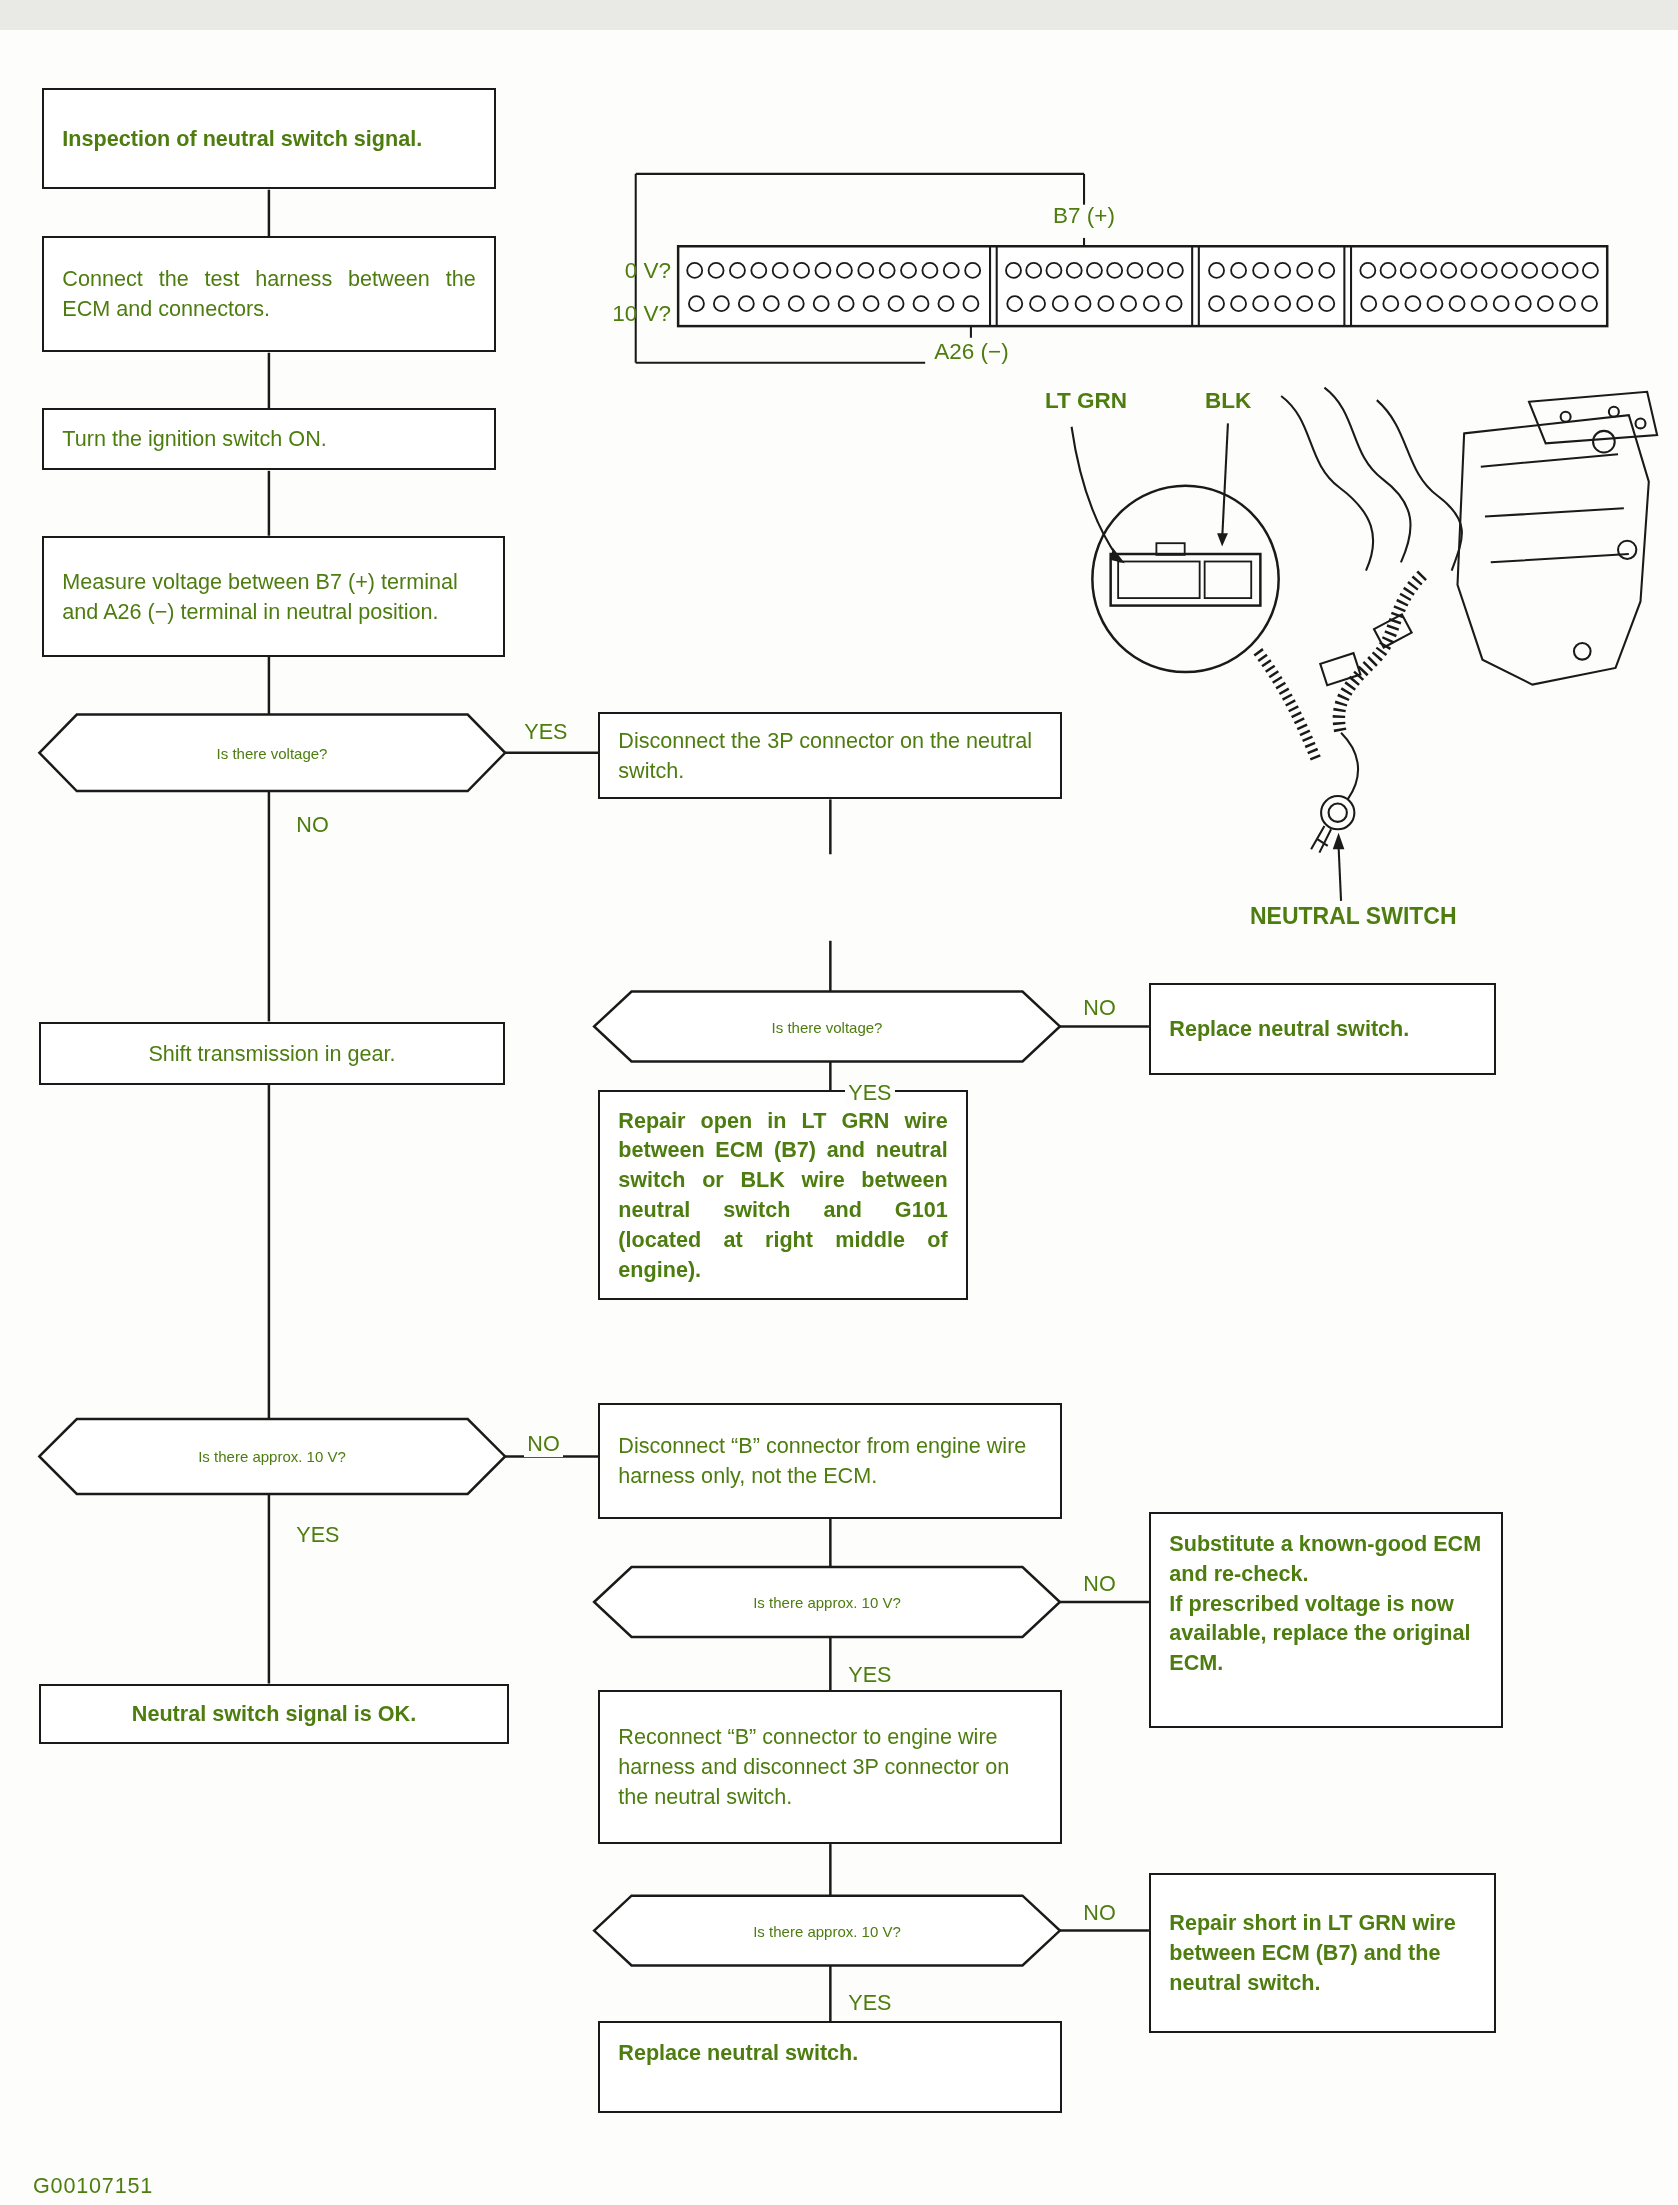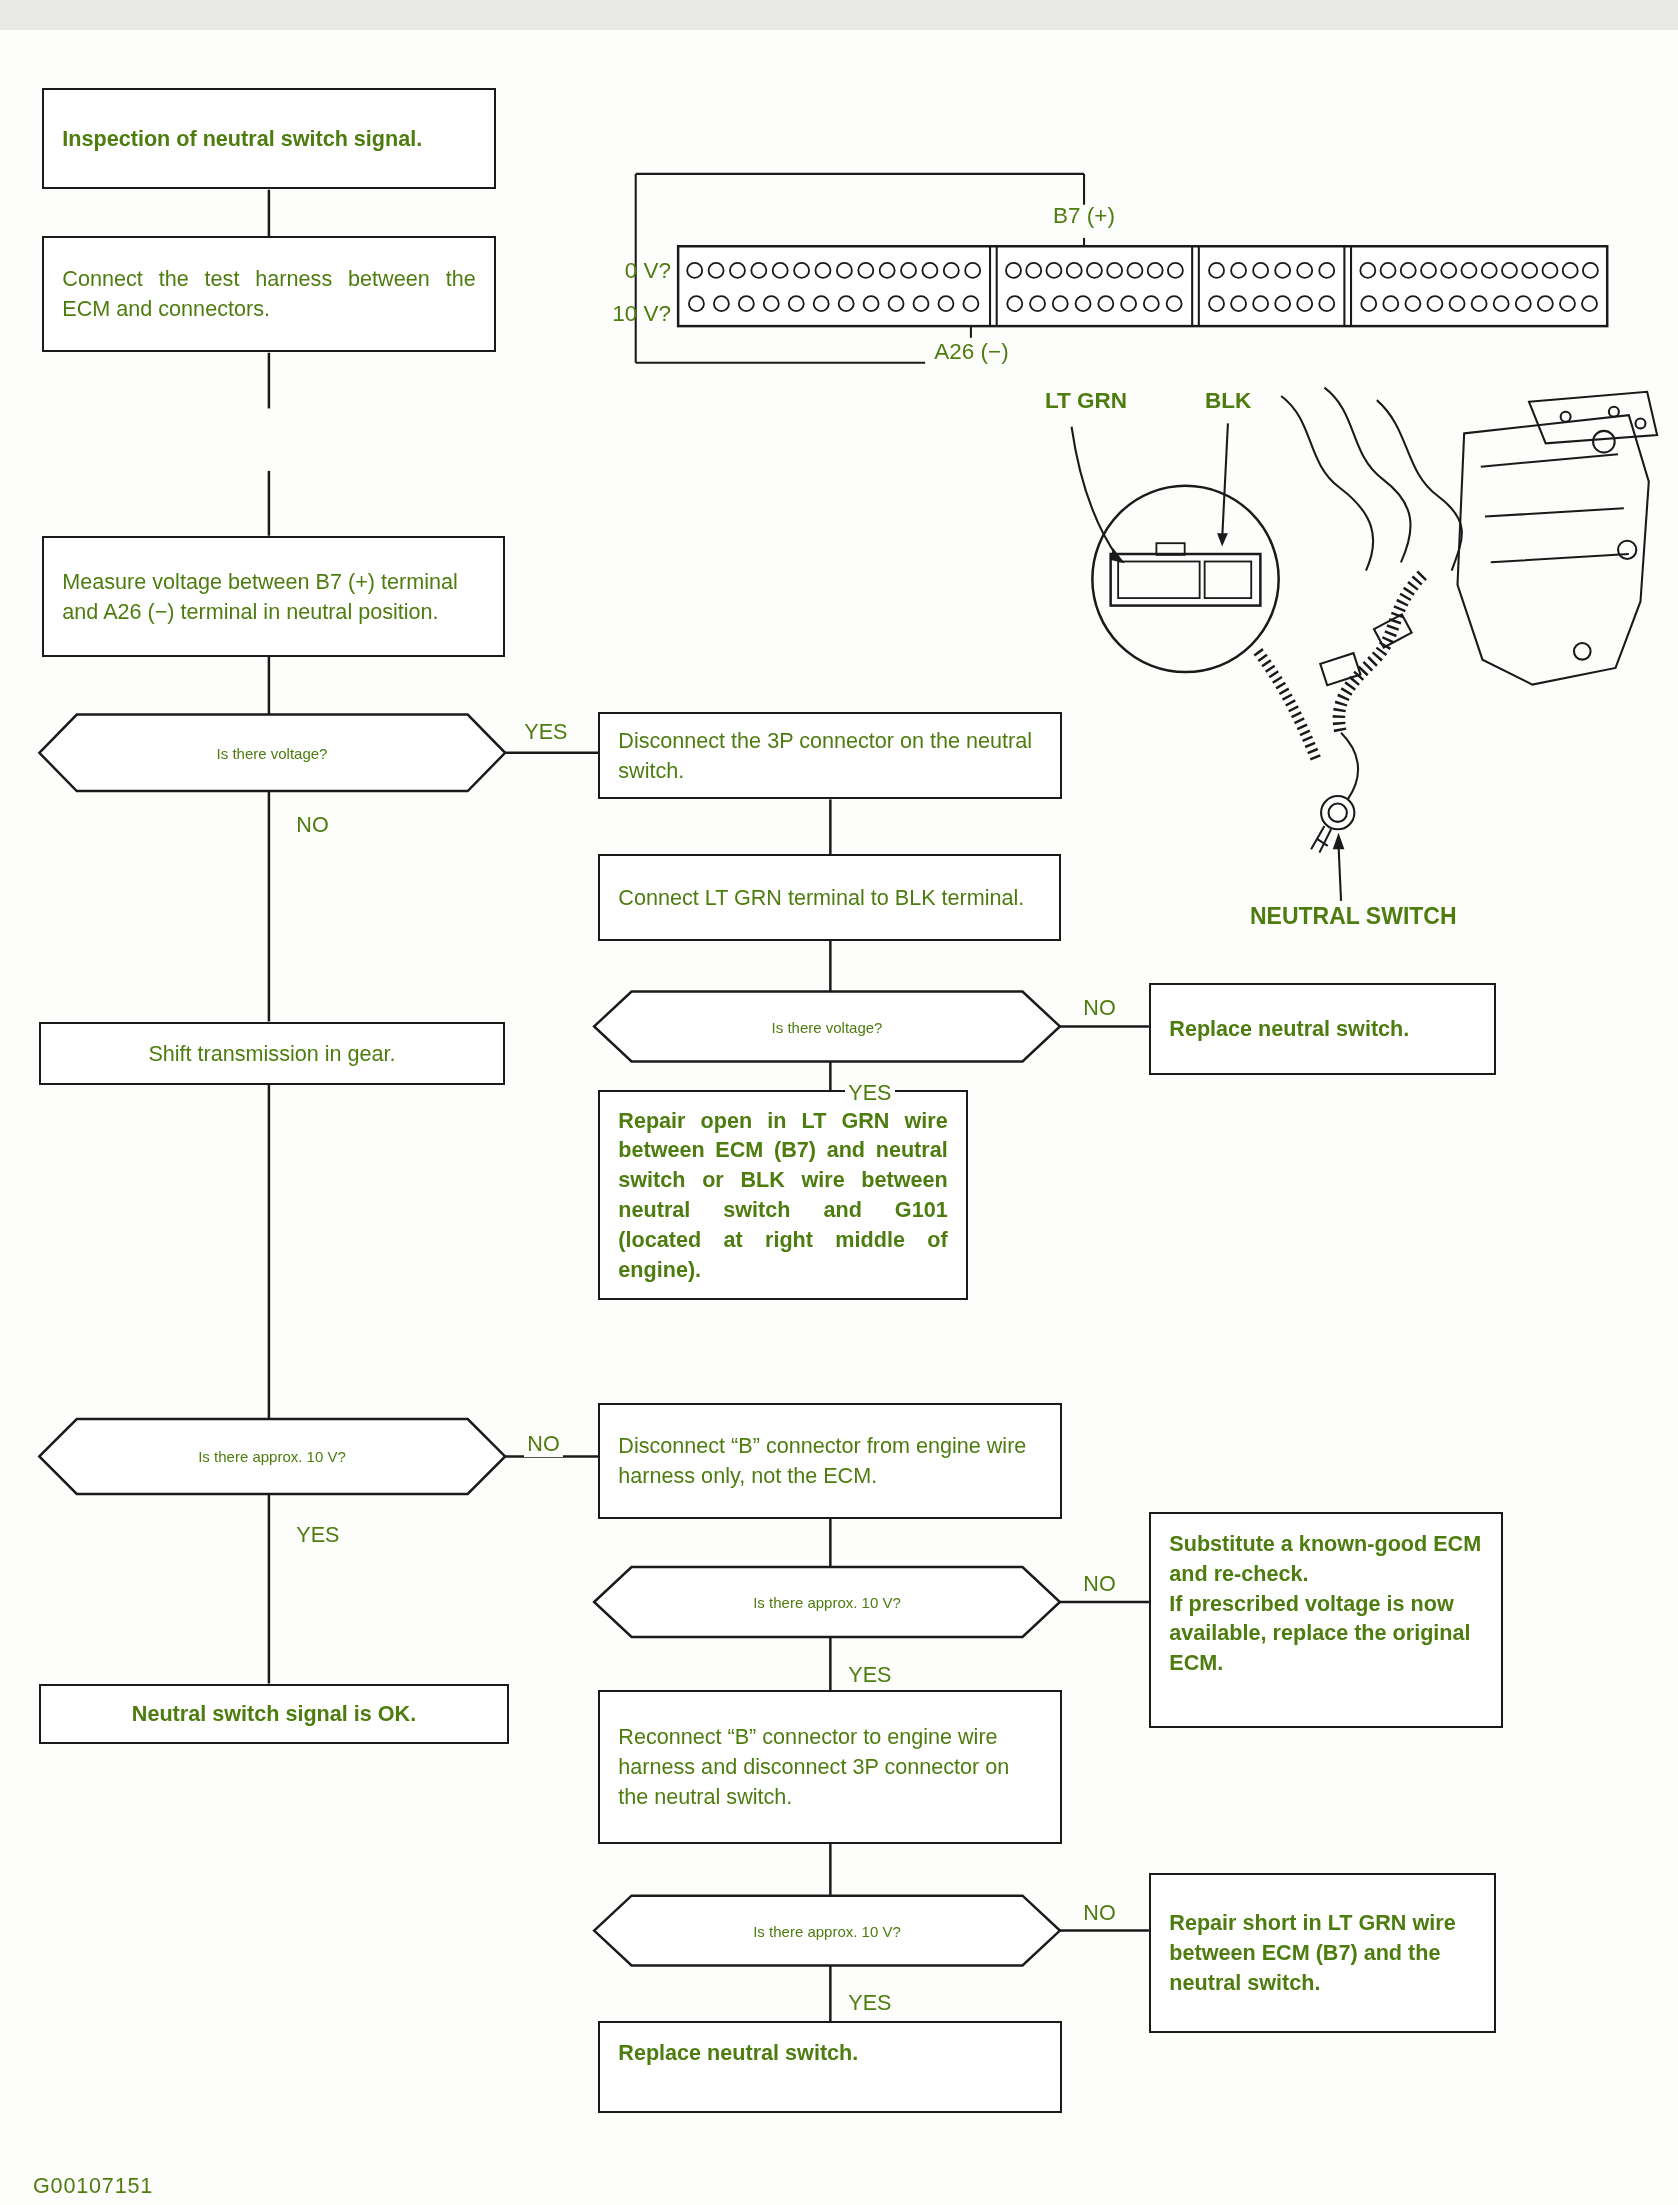--- a/index.html
+++ b/index.html
@@ -220,40 +220,40 @@
   </svg>
 
   <div class="box bold justify" style="left:42px;top:58px;width:454px;height:101px">
     <span class="txt">Inspection of neutral switch signal.</span>
   </div>
 
   <div class="box justify" style="left:42px;top:206px;width:454px;height:116px">
     <span class="txt">Connect the test harness between the ECM and connectors.</span>
   </div>
 
+  <div class="box" style="left:42px;top:378px;width:454px;height:62px">
+    <span class="txt">Turn the ignition switch ON.</span>
+  </div>
 
   <div class="box" style="left:42px;top:506px;width:463px;height:121px">
     <span class="txt">Measure voltage between B7 (+) terminal and A26 (−) terminal in neutral position.</span>
   </div>
 
   <div class="box bold center" style="left:39px;top:1654px;width:470px;height:60px">
     <span class="txt">Neutral switch signal is OK.</span>
   </div>
 
   <div class="box center" style="left:39px;top:992px;width:466px;height:63px">
     <span class="txt">Shift transmission in gear.</span>
   </div>
 
   <div class="box" style="left:598px;top:682px;width:464px;height:87px">
     <span class="txt">Disconnect the 3P connector on the neutral switch.</span>
   </div>
 
-  <div class="box" style="left:598px;top:824px;width:463px;height:87px">
-    <span class="txt">Connect LT GRN terminal to BLK terminal.</span>
-  </div>
 
   <div class="box bold justify" style="left:598px;top:1060px;width:370px;height:210px">
     <span class="txt">Repair open in LT GRN wire between ECM (B7) and neutral switch or BLK wire between neutral switch and G101 (located at right middle of engine).</span>
   </div>
 
   <div class="box" style="left:598px;top:1373px;width:464px;height:116px">
     <span class="txt">Disconnect “B” connector from engine wire harness only, not the ECM.</span>
   </div>
 
   <div class="box" style="left:598px;top:1660px;width:464px;height:154px">

